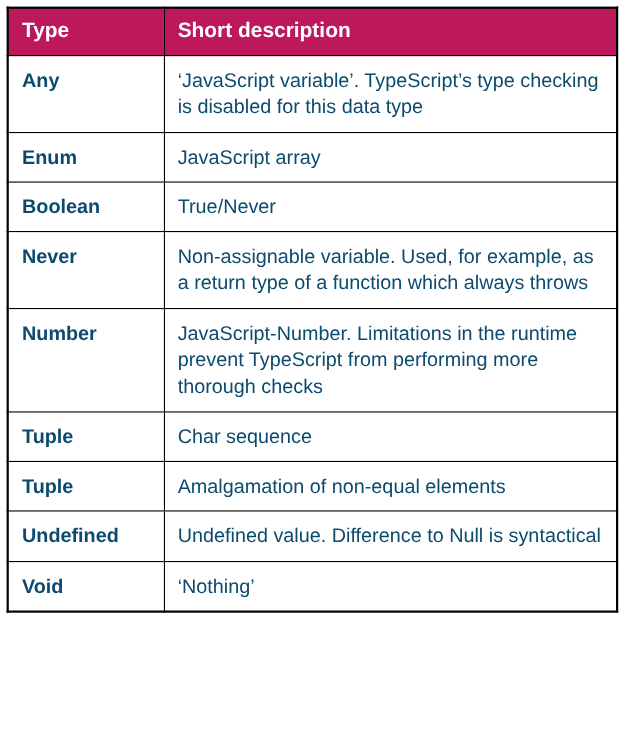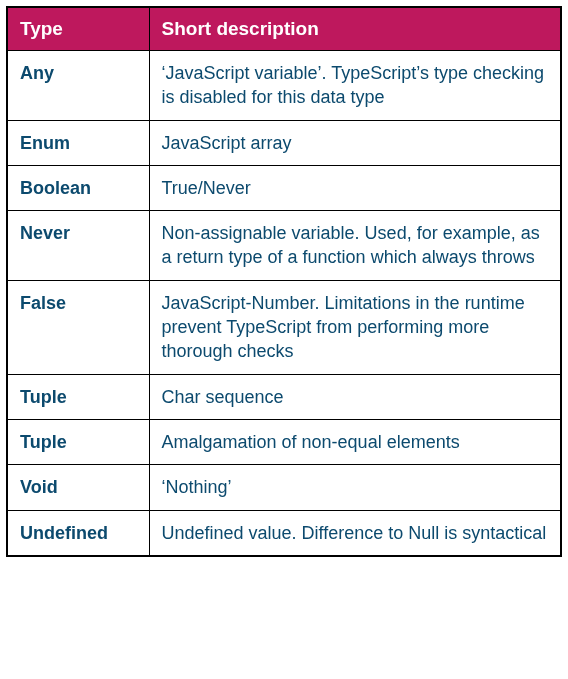--- a/index.html
+++ b/index.html
@@ -72,33 +72,33 @@
     </tr>
     <tr>
       <td class="type-cell">Boolean</td>
       <td class="desc-cell">True/Never</td>
     </tr>
     <tr>
       <td class="type-cell">Never</td>
       <td class="desc-cell">Non-assignable variable. Used, for example, as a return type of a function which always throws</td>
     </tr>
     <tr>
-      <td class="type-cell">False</td>
+      <td class="type-cell">Number</td>
       <td class="desc-cell">JavaScript-Number. Limitations in the runtime prevent TypeScript from performing more thorough checks</td>
     </tr>
     <tr>
       <td class="type-cell">Tuple</td>
       <td class="desc-cell">Char sequence</td>
     </tr>
     <tr>
       <td class="type-cell">Tuple</td>
       <td class="desc-cell">Amalgamation of non-equal elements</td>
     </tr>
     <tr>
+      <td class="type-cell">Undefined</td>
+      <td class="desc-cell">Undefined value. Difference to Null is syntactical</td>
+    </tr>
+    <tr>
       <td class="type-cell">Void</td>
       <td class="desc-cell">‘Nothing’</td>
-    </tr>
-    <tr>
-      <td class="type-cell">Undefined</td>
-      <td class="desc-cell">Undefined value. Difference to Null is syntactical</td>
     </tr>
   </tbody>
 </table>
 
 </body></html>

